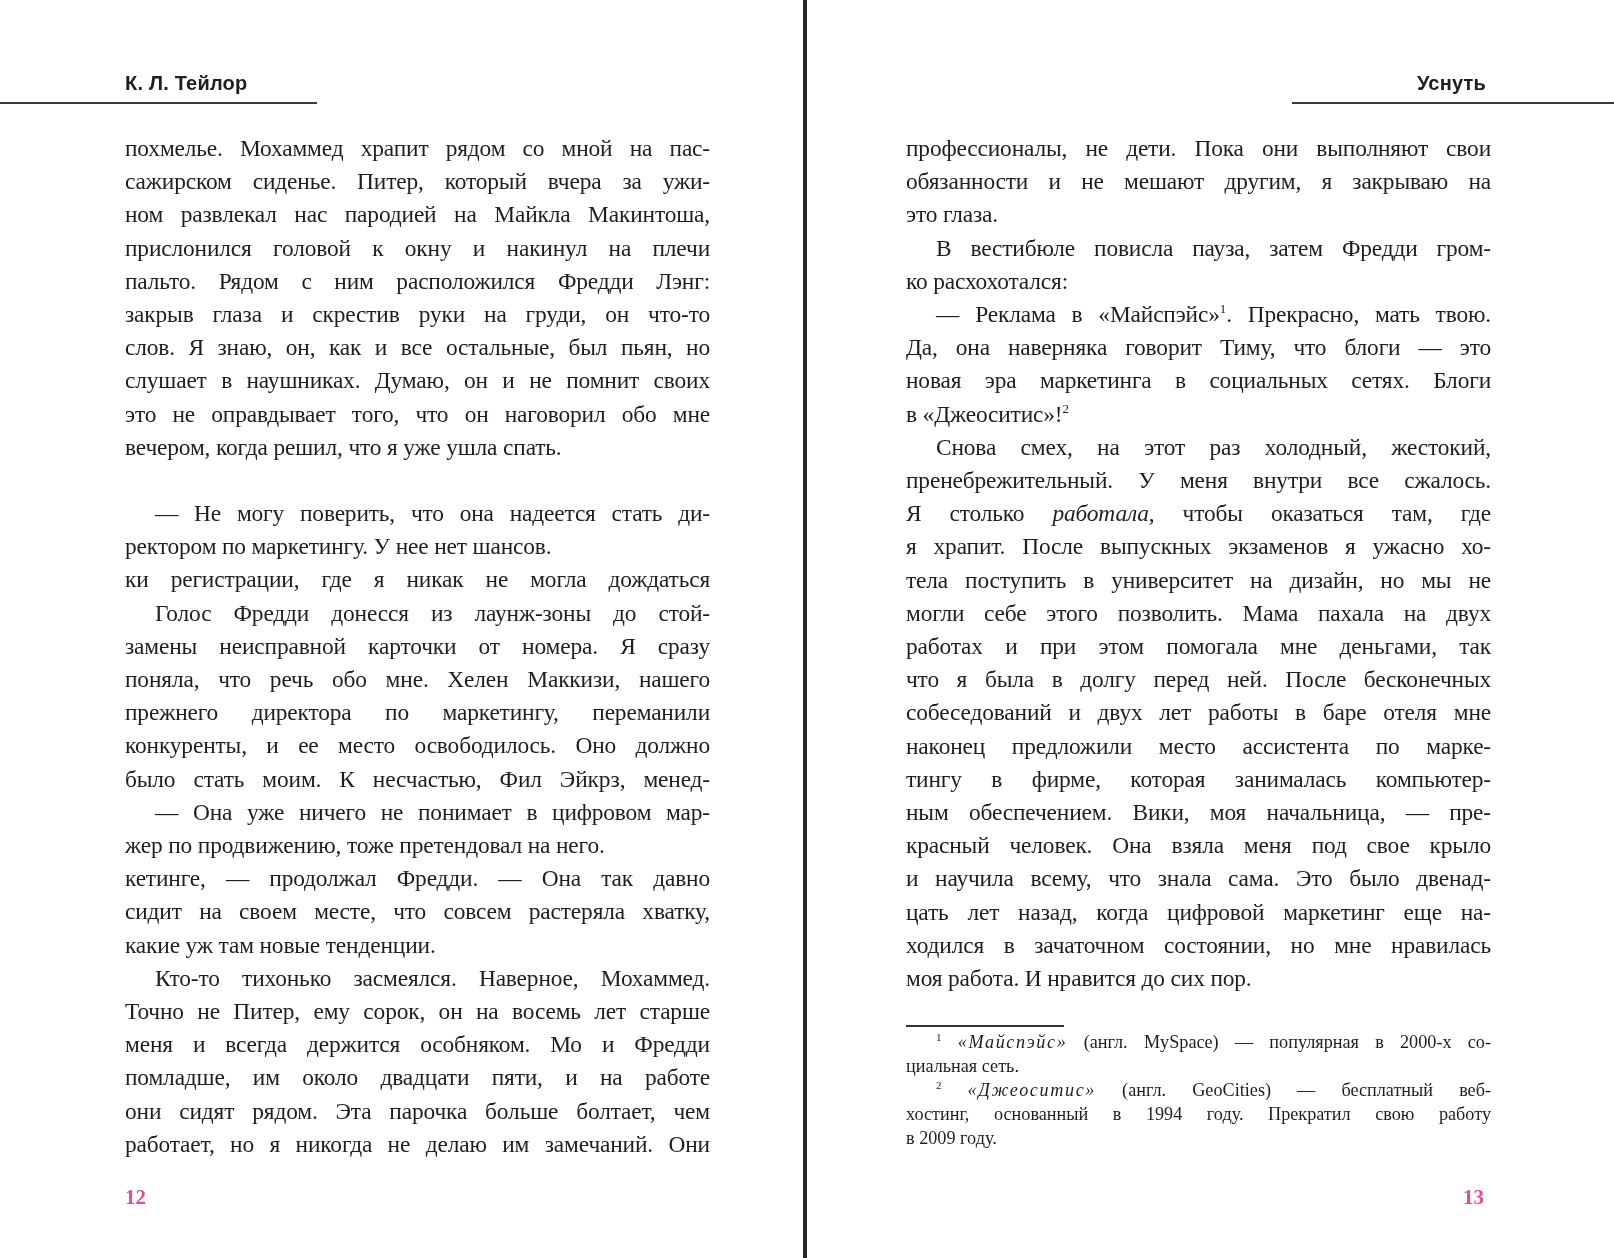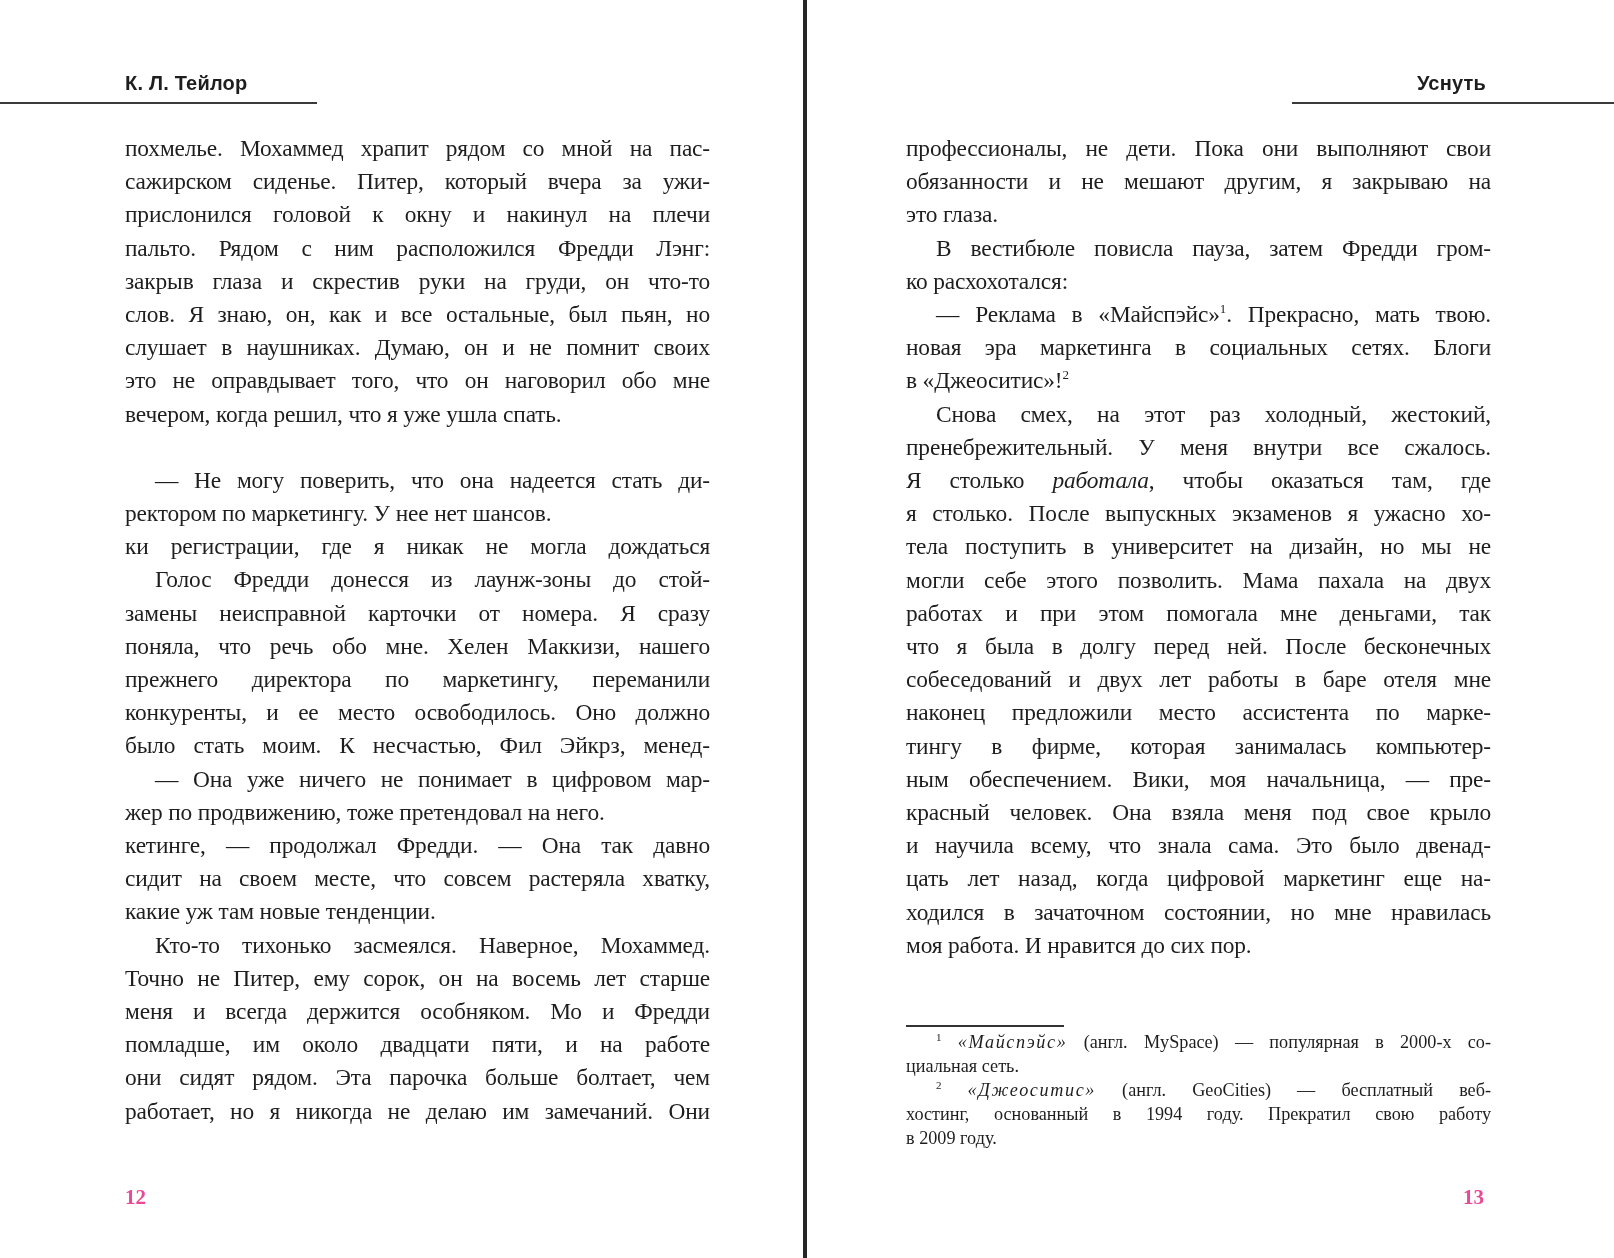--- a/index.html
+++ b/index.html
@@ -50,20 +50,21 @@
 
 <div class="spine"></div>
 
 <div>
   <div class="running-head rh-left">К. Л. Тейлор</div>
   <div class="head-rule rule-left"></div>
 
   <div class="text-block left-block">
     <span class="line">похмелье. Мохаммед храпит рядом со мной на пас-</span>
     <span class="line">сажирском сиденье. Питер, который вчера за ужи-</span>
+    <span class="line">ном развлекал нас пародией на Майкла Макинтоша,</span>
     <span class="line">прислонился головой к окну и накинул на плечи</span>
     <span class="line">пальто. Рядом с ним расположился Фредди Лэнг:</span>
     <span class="line">закрыв глаза и скрестив руки на груди, он что-то</span>
     <span class="line">слов. Я знаю, он, как и все остальные, был пьян, но</span>
     <span class="line">слушает в наушниках. Думаю, он и не помнит своих</span>
     <span class="line">это не оправдывает того, что он наговорил обо мне</span>
     <span class="line last">вечером, когда решил, что я уже ушла спать.</span>
     <span class="gap"></span>
     <span class="line indent">— Не могу поверить, что она надеется стать ди-</span>
     <span class="line last">ректором по маркетингу. У нее нет шансов.</span>
@@ -94,26 +95,27 @@
   <div class="running-head rh-right">Уснуть</div>
   <div class="head-rule rule-right"></div>
 
   <div class="text-block right-block">
     <span class="line">профессионалы, не дети. Пока они выполняют свои</span>
     <span class="line">обязанности и не мешают другим, я закрываю на</span>
     <span class="line last">это глаза.</span>
     <span class="line indent">В вестибюле повисла пауза, затем Фредди гром-</span>
     <span class="line last">ко расхохотался:</span>
     <span class="line indent"><span>— Реклама в «Майспэйс»</span><sup>1</sup><span>. Прекрасно, мать твою.</span></span>
+    <span class="line">Да, она наверняка говорит Тиму, что блоги — это</span>
     <span class="line">новая эра маркетинга в социальных сетях. Блоги</span>
     <span class="line last"><span>в «Джеоситис»!</span><sup>2</sup></span>
     <span class="line indent">Снова смех, на этот раз холодный, жестокий,</span>
     <span class="line">пренебрежительный. У меня внутри все сжалось.</span>
     <span class="line"><span>Я столько </span><em>работала</em><span>, чтобы оказаться там, где</span></span>
-    <span class="line">я столько. После выпускных экзаменов я ужасно хо-</span>
+    <span class="line">я храпит. После выпускных экзаменов я ужасно хо-</span>
     <span class="line">тела поступить в университет на дизайн, но мы не</span>
     <span class="line">могли себе этого позволить. Мама пахала на двух</span>
     <span class="line">работах и при этом помогала мне деньгами, так</span>
     <span class="line">что я была в долгу перед ней. После бесконечных</span>
     <span class="line">собеседований и двух лет работы в баре отеля мне</span>
     <span class="line">наконец предложили место ассистента по марке-</span>
     <span class="line">тингу в фирме, которая занималась компьютер-</span>
     <span class="line">ным обеспечением. Вики, моя начальница, — пре-</span>
     <span class="line">красный человек. Она взяла меня под свое крыло</span>
     <span class="line">и научила всему, что знала сама. Это было двенад-</span>

